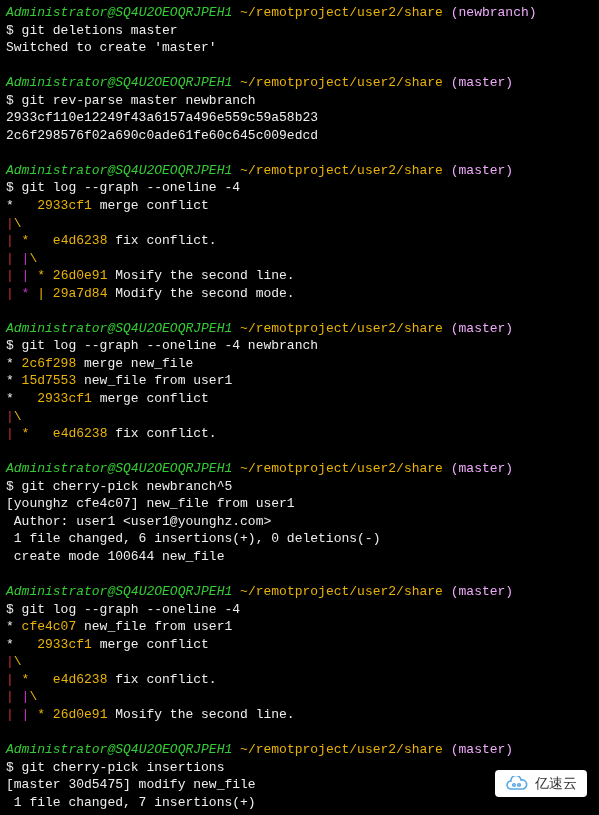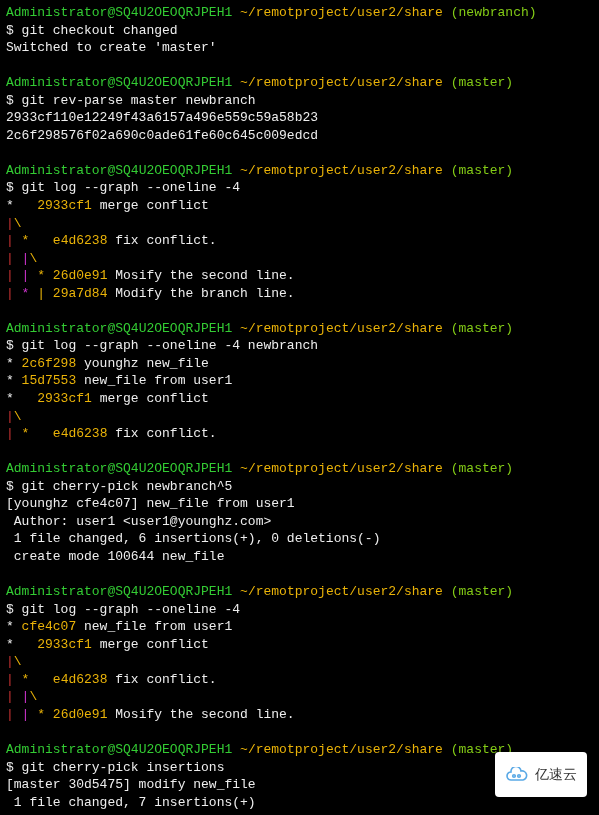--- a/index.html
+++ b/index.html
@@ -15,71 +15,71 @@
       font-size: 13px;
       line-height: 1.35;
       color: #ccc;
       padding: 4px 6px;
       overflow: hidden;
       position: relative;
     }
     .line {
       white-space: pre;
     }
-    .green { color: #3c3; }
+    .green { color: #3c3; font-style: italic; }
     .yellow { color: #eab308; }
     .white { color: #eee; }
-    .cyan { color: #84cc16; }
+    .cyan { color: #f0abfc; }
     .red { color: #c33; }
     .magenta { color: #c3c; }
     .watermark {
       position: absolute;
       right: 12px;
       bottom: 18px;
       background: #fff;
       border-radius: 4px;
-      padding: 13px 10px;
+      padding: 4px 10px;
       font-size: 14px;
       color: #333;
       font-family: sans-serif;
       display: flex;
       align-items: center;
       gap: 6px;
     }
     .watermark-icon {
       display: inline-flex;
     }
   </style>
 </head>
 <body>
 
 <div class="line"><span class="green"><span>Administrator</span>@<span>SQ4U2OEOQRJPEH1</span></span> <span class="yellow">~/remotproject/user2/share</span> <span class="cyan">(newbranch)</span></div>
-<div class="line"><span class="white">$ </span><span class="white">git checkout changed</span></div>
+<div class="line"><span class="white">$ </span><span class="white">git deletions master</span></div>
 <div class="line white">Switched to create 'master'</div>
 <div class="line">&nbsp;</div>
 
 <div class="line"><span class="green"><span>Administrator</span>@<span>SQ4U2OEOQRJPEH1</span></span> <span class="yellow">~/remotproject/user2/share</span> <span class="cyan">(master)</span></div>
 <div class="line"><span class="white">$ </span><span class="white">git rev-parse master newbranch</span></div>
 <div class="line white">2933cf110e12249f43a6157a496e559c59a58b23</div>
 <div class="line white">2c6f298576f02a690c0ade61fe60c645c009edcd</div>
 <div class="line">&nbsp;</div>
 
 <div class="line"><span class="green"><span>Administrator</span>@<span>SQ4U2OEOQRJPEH1</span></span> <span class="yellow">~/remotproject/user2/share</span> <span class="cyan">(master)</span></div>
 <div class="line"><span class="white">$ </span><span class="white">git log --graph --oneline -4</span></div>
 <div class="line"><span class="white">*   </span><span class="yellow">2933cf1</span><span class="white"> merge conflict</span></div>
 <div class="line"><span class="red">|</span><span class="yellow">\</span></div>
 <div class="line"><span class="red">| </span><span class="yellow">* </span>  <span class="yellow">e4d6238</span><span class="white"> fix conflict.</span></div>
 <div class="line"><span class="red">| </span><span class="magenta">|</span><span class="yellow">\</span></div>
 <div class="line"><span class="red">| </span><span class="magenta">| </span><span class="yellow">* </span><span class="yellow">26d0e91</span><span class="white"> Mosify the second line.</span></div>
-<div class="line"><span class="red">| </span><span class="magenta">* </span><span class="yellow">| </span><span class="yellow">29a7d84</span><span class="white"> Modify the branch line.</span></div>
+<div class="line"><span class="red">| </span><span class="magenta">* </span><span class="yellow">| </span><span class="yellow">29a7d84</span><span class="white"> Modify the second mode.</span></div>
 <div class="line">&nbsp;</div>
 
 <div class="line"><span class="green"><span>Administrator</span>@<span>SQ4U2OEOQRJPEH1</span></span> <span class="yellow">~/remotproject/user2/share</span> <span class="cyan">(master)</span></div>
 <div class="line"><span class="white">$ </span><span class="white">git log --graph --oneline -4 newbranch</span></div>
-<div class="line"><span class="white">* </span><span class="yellow">2c6f298</span><span class="white"> younghz new_file</span></div>
+<div class="line"><span class="white">* </span><span class="yellow">2c6f298</span><span class="white"> merge new_file</span></div>
 <div class="line"><span class="white">* </span><span class="yellow">15d7553</span><span class="white"> new_file from user1</span></div>
 <div class="line"><span class="white">*   </span><span class="yellow">2933cf1</span><span class="white"> merge conflict</span></div>
 <div class="line"><span class="red">|</span><span class="yellow">\</span></div>
 <div class="line"><span class="red">| </span><span class="yellow">* </span>  <span class="yellow">e4d6238</span><span class="white"> fix conflict.</span></div>
 <div class="line">&nbsp;</div>
 
 <div class="line"><span class="green"><span>Administrator</span>@<span>SQ4U2OEOQRJPEH1</span></span> <span class="yellow">~/remotproject/user2/share</span> <span class="cyan">(master)</span></div>
 <div class="line"><span class="white">$ </span><span class="white">git cherry-pick newbranch^5</span></div>
 <div class="line white">[younghz cfe4c07] new_file from user1</div>
 <div class="line white"> Author: user1 &lt;user1@younghz.com&gt;</div>

